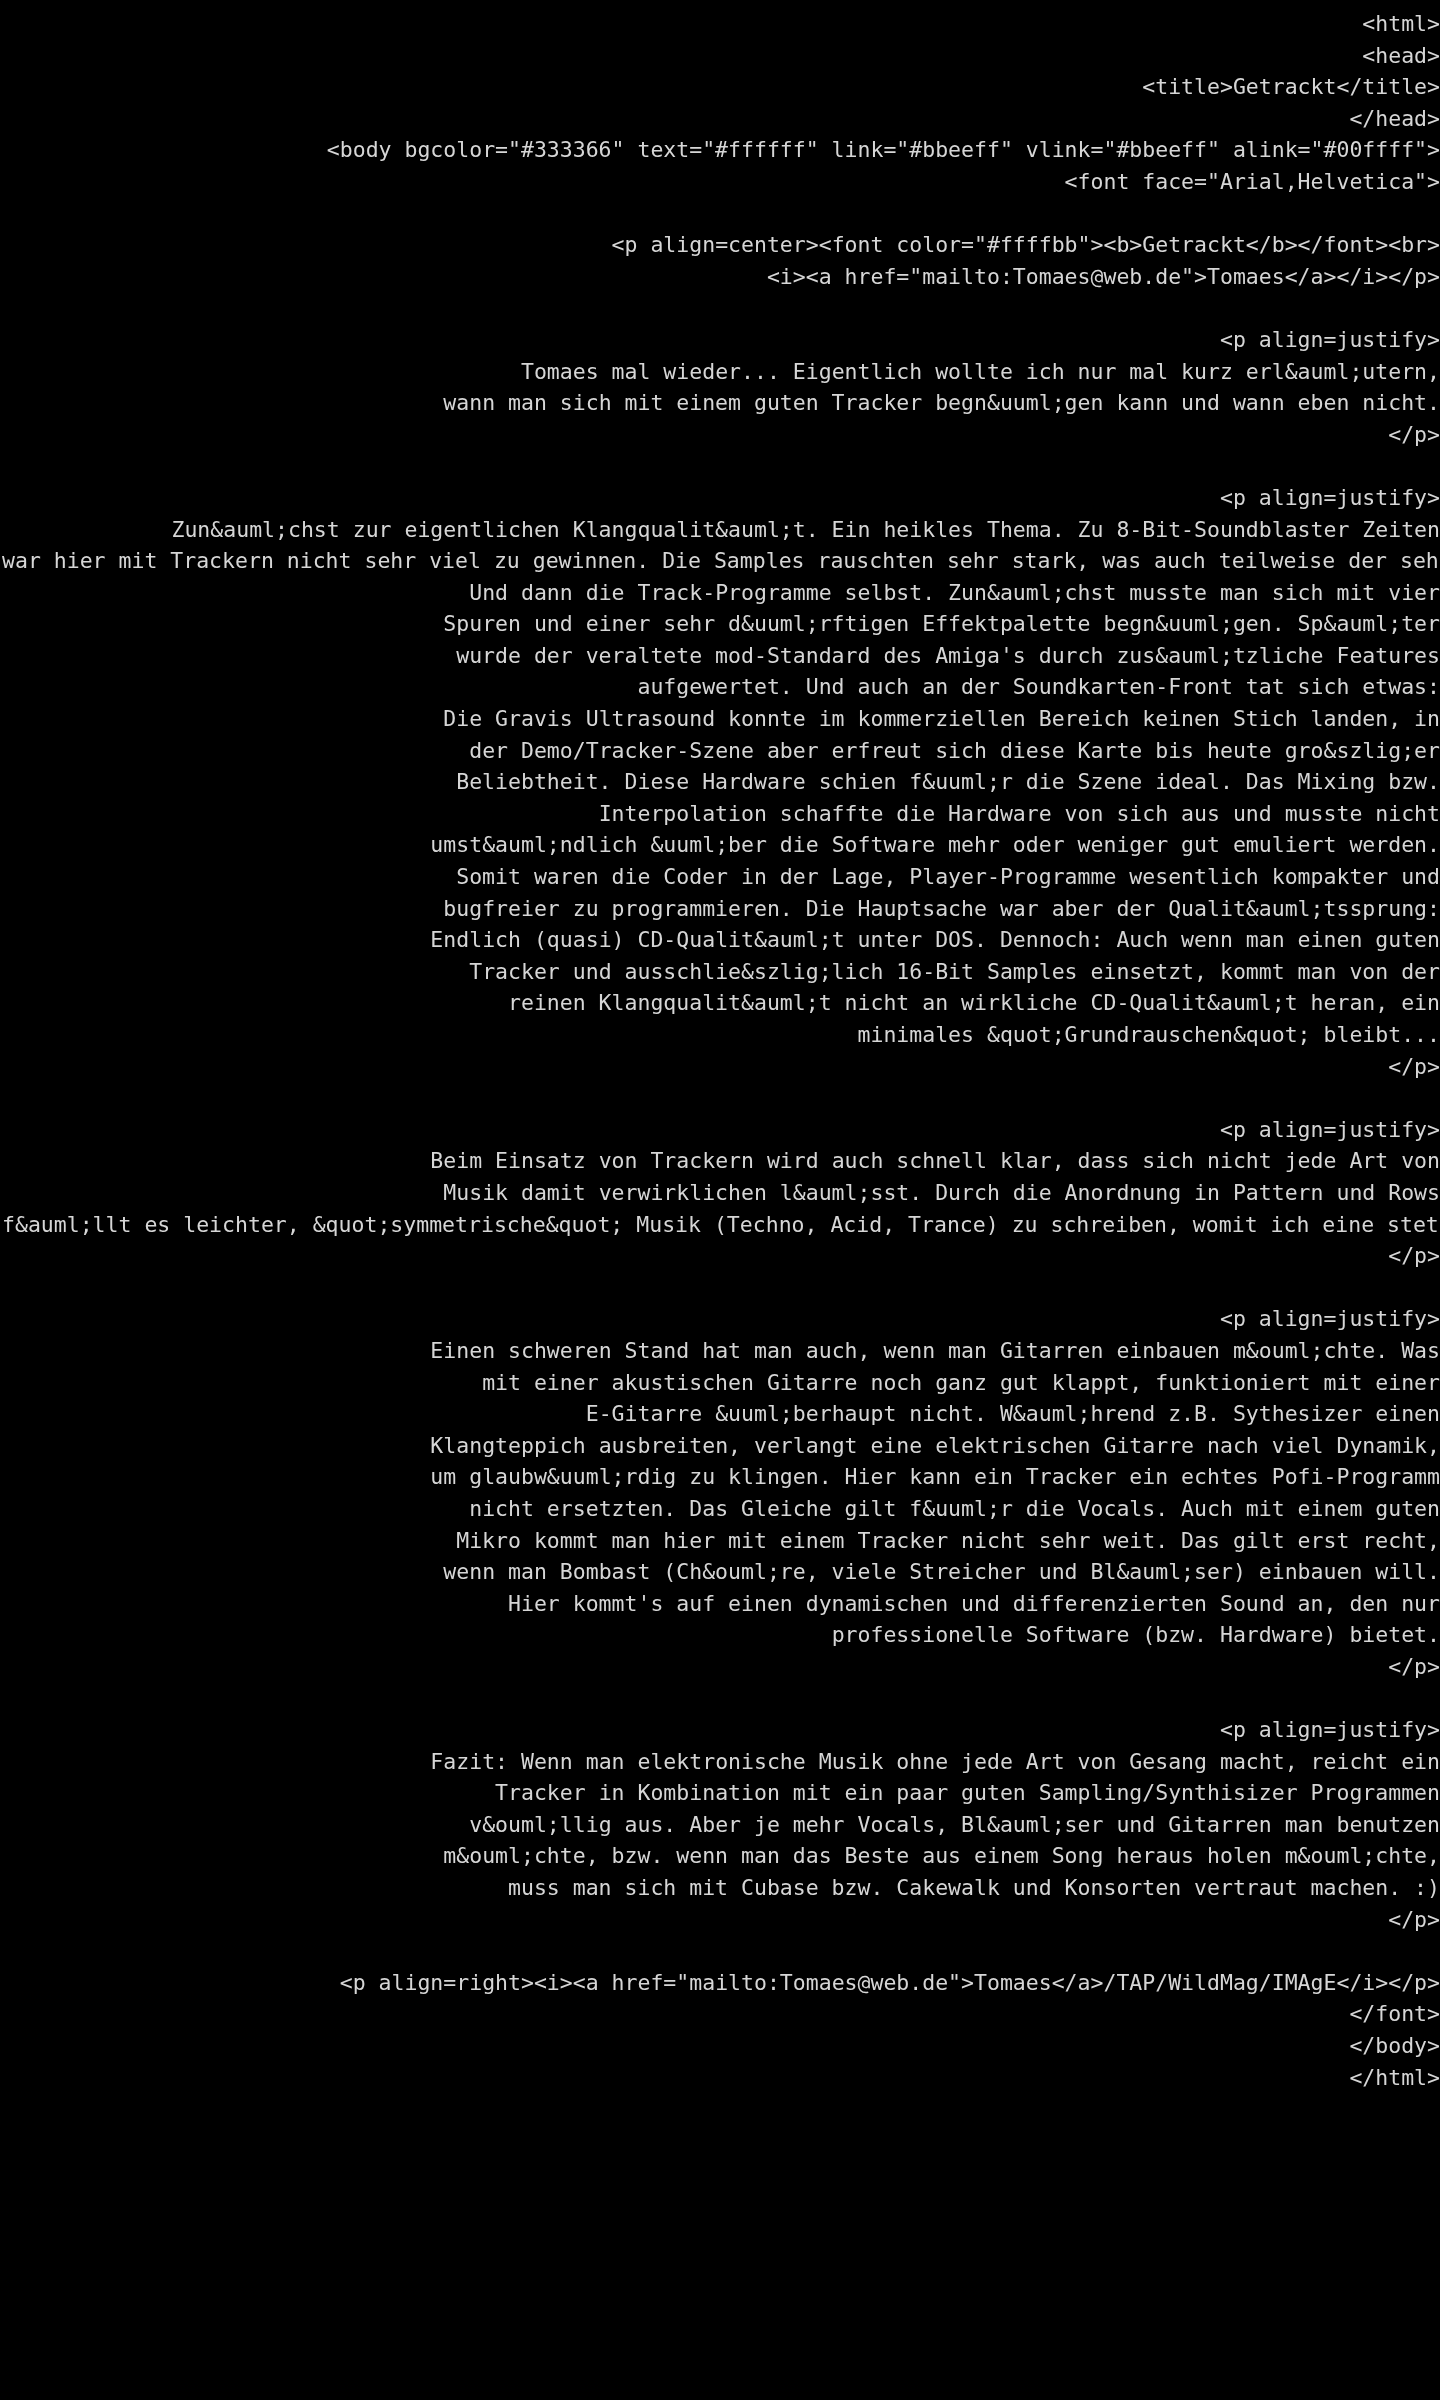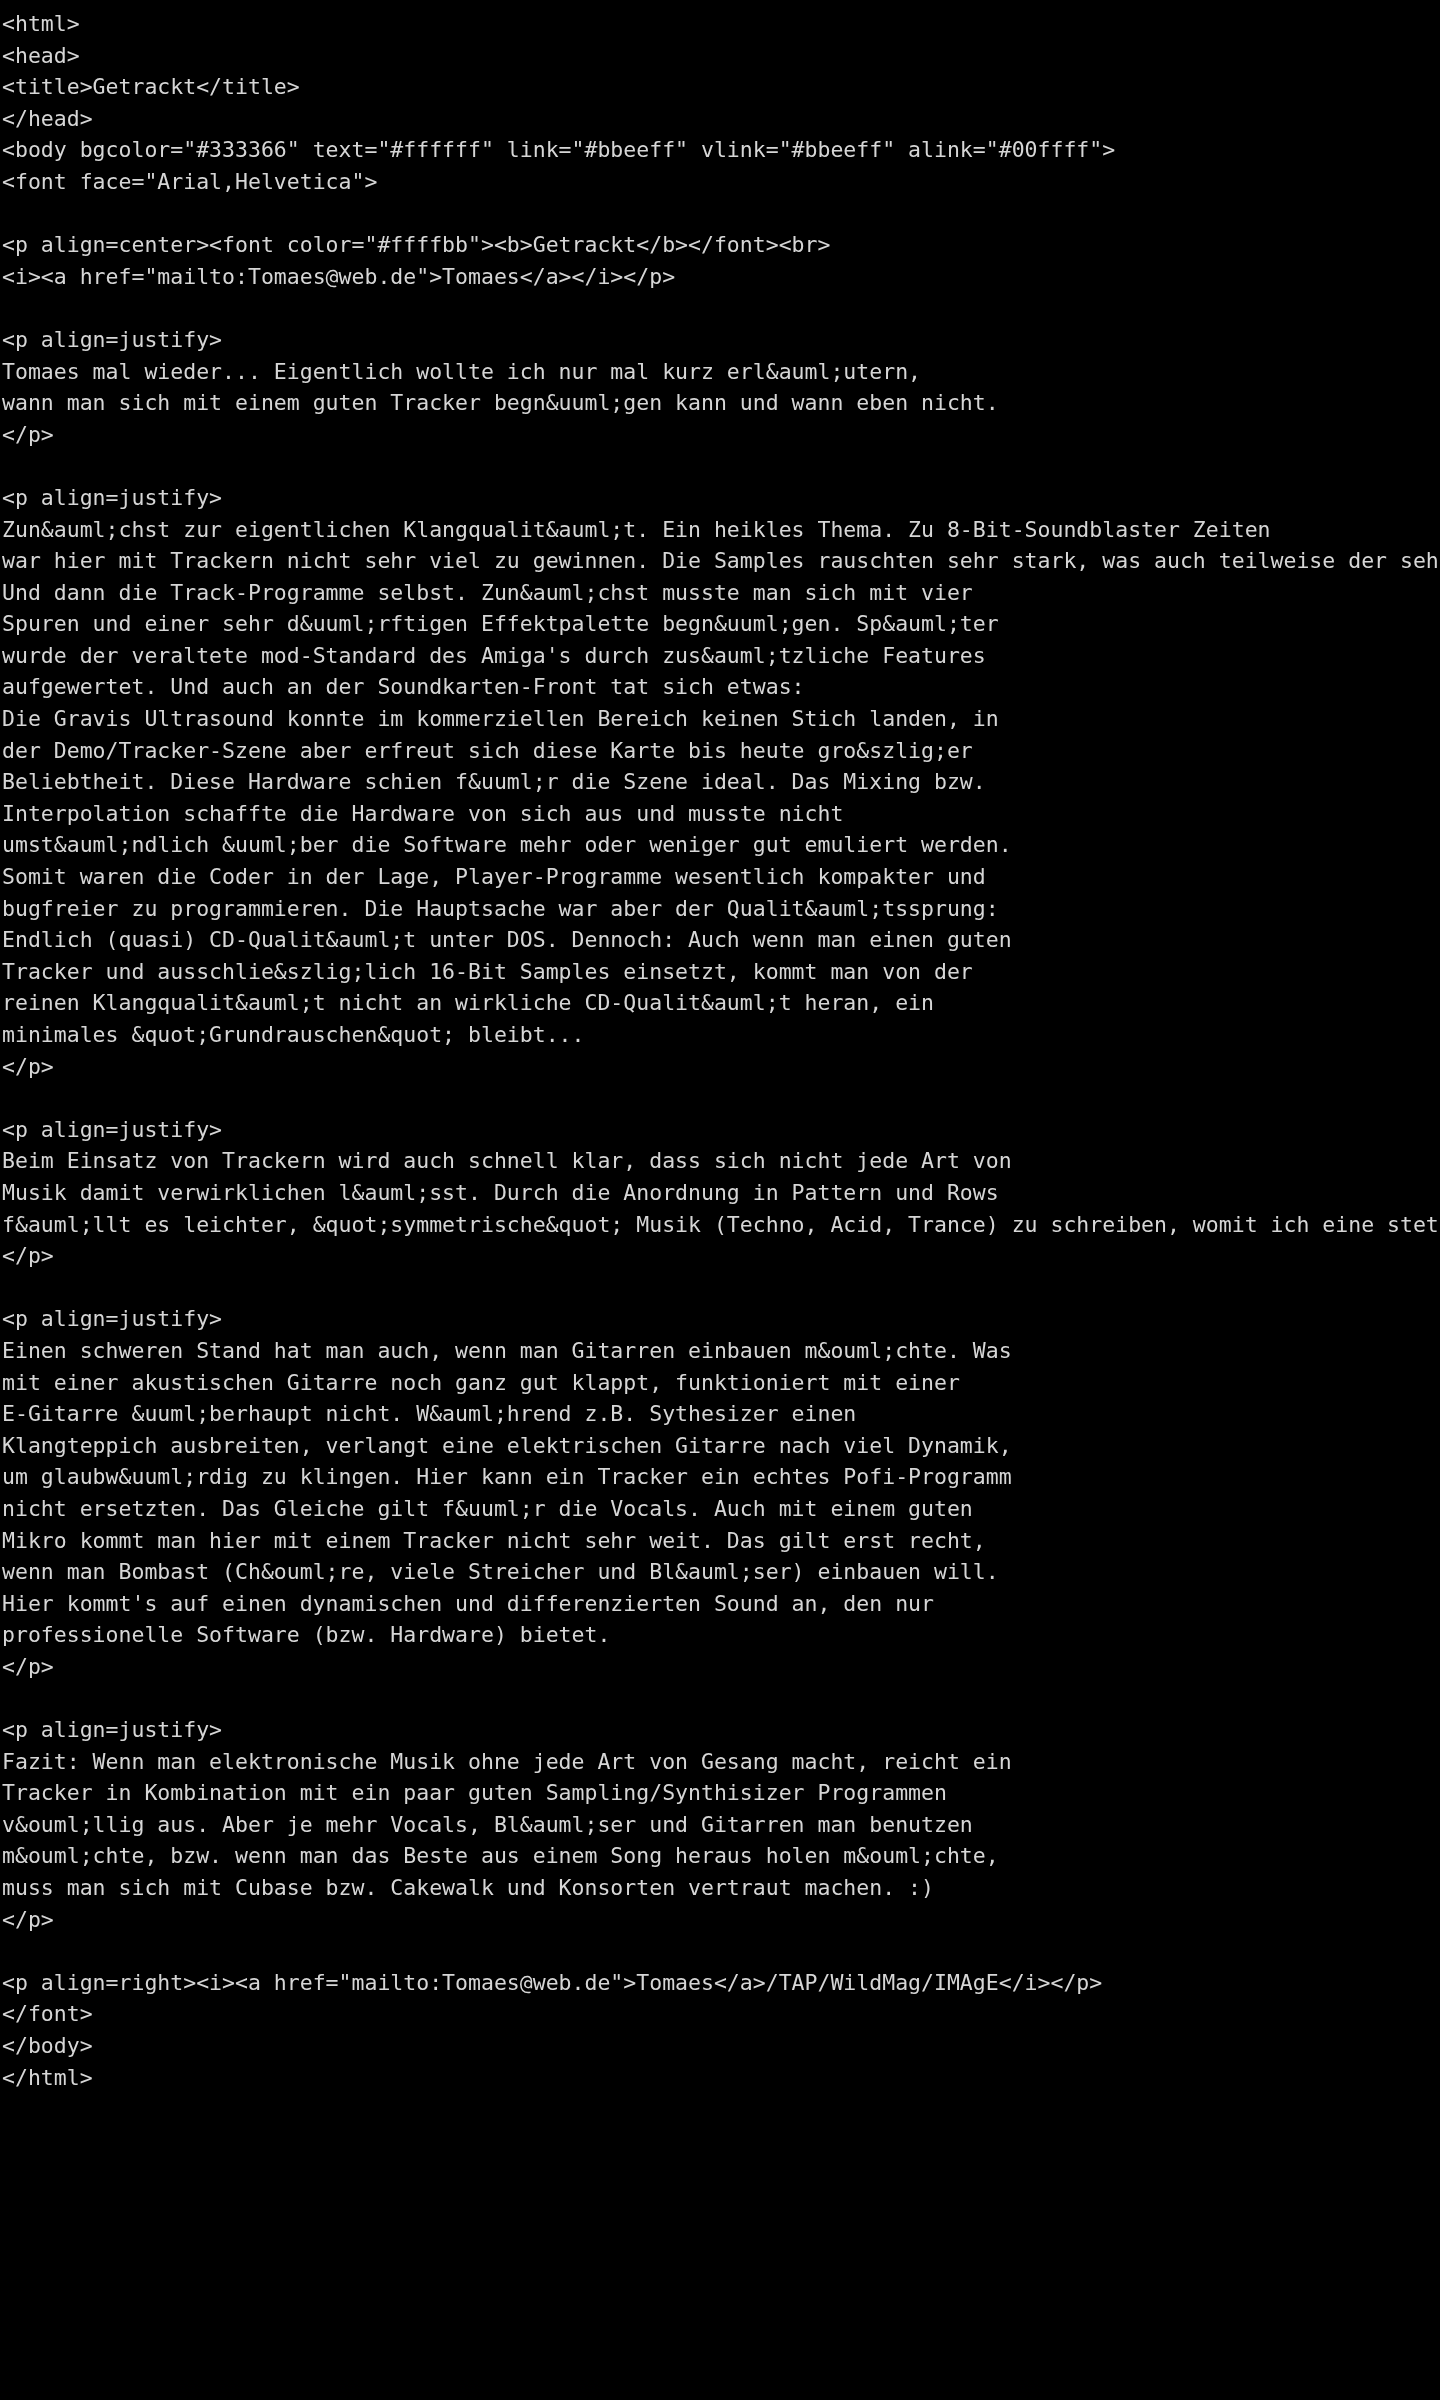--- a/index.html
+++ b/index.html
@@ -14,20 +14,21 @@
   }
   #source-view {
     padding: 8px 0 0 2px;
     color: #d6d6d6;
     font-family: "DejaVu Sans Mono", monospace;
     font-size: 21.5px;
     line-height: 31.6px;
     white-space: pre;
     letter-spacing: 0px;
     overflow: hidden;
+    text-align: right;
   }
   .code-line {
     white-space: pre;
     min-height: 31.6px;
   }
   .blank-line {
     min-height: 31.6px;
   }
 </style>
 </head>

